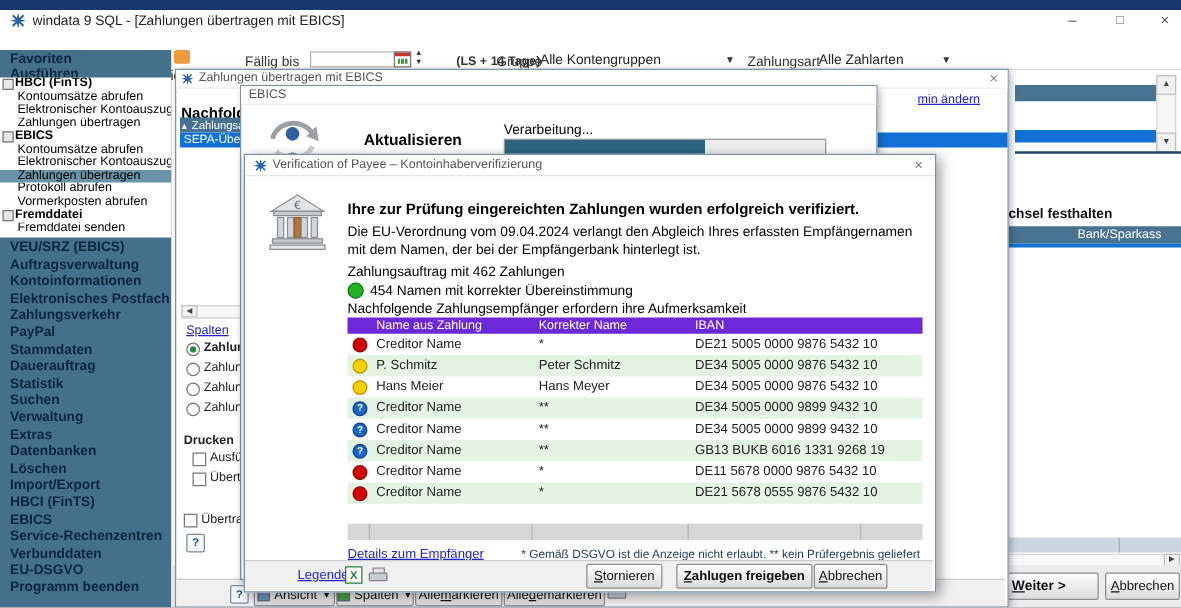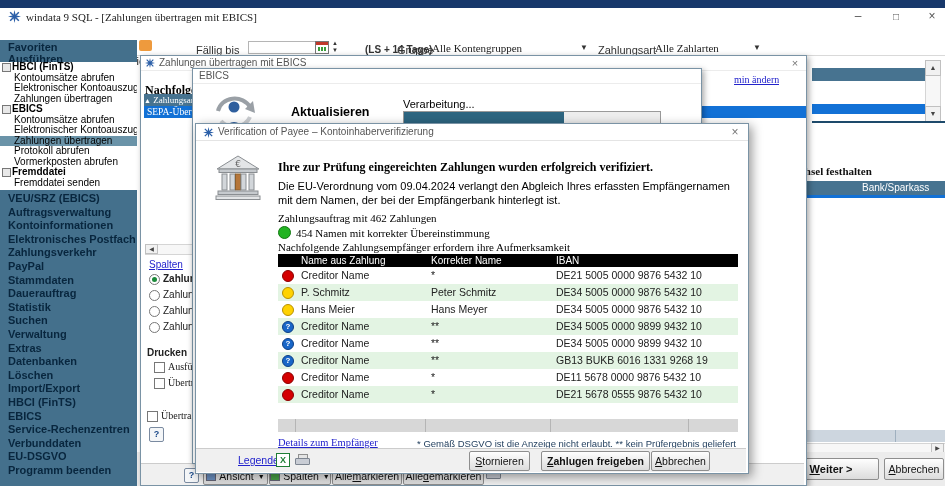--- a/index.html
+++ b/index.html
@@ -1,19 +1,19 @@
 <!DOCTYPE html>
 <html><head>
 <meta charset="utf-8">
 <style>
   html,body{margin:0;padding:0;background:#888;}
   .screen{position:relative;width:945px;height:486px;overflow:hidden;background:#fff;
           font-family:"Liberation Sans",sans-serif;font-size:11px;color:#222;}
   .a{position:absolute;}
-  .nw{white-space:nowrap;overflow:hidden;font-family:Liberation Serif, serif;}
+  .nw{white-space:nowrap;overflow:hidden;}
   .b{font-weight:bold;}
   .link{color:#2323cc;text-decoration:underline;cursor:pointer;}
   .key{text-decoration:underline;}
 
   
   .topstrip{left:0;top:0;width:945px;height:8px;background:#17386b;}
   .titlebar{left:0;top:8px;width:945px;height:19px;background:#fff;}
   .title-text{left:26px;top:3px;color:#222;}
   .winctl{top:0;width:26px;height:18px;text-align:center;color:#555;font-size:12px;line-height:17px;cursor:pointer;}
   .menubar{left:0;top:27px;width:945px;height:14px;background:#fff;}
@@ -90,21 +90,21 @@
   .radio-row{position:absolute;height:12px;cursor:pointer;}
   .radio{position:absolute;left:0;top:0;width:9px;height:9px;border:1px solid #777;border-radius:50%;background:#fff;}
   .radio-row.on .radio:after{content:"";position:absolute;left:2px;top:2px;width:5px;height:5px;border-radius:50%;background:#1b8a3a;}
   .radio-row .rlabel{position:absolute;left:14px;top:-1px;font-size:10px;white-space:nowrap;}
   .radio-row.on .rlabel{font-weight:bold;}
   .cb{width:9px;height:9px;border:1px solid #777;background:#fff;cursor:pointer;}
   .cb-label{font-size:10px;white-space:nowrap;}
 
   
   .vtable{left:82px;top:130px;width:460px;font-size:10.5px;}
-  .vhead{display:flex;height:13px;background:#000000;color:#fff;font-size:10px;line-height:13px;}
+  .vhead{display:flex;height:13px;background:#6d28d9;color:#fff;font-size:10px;line-height:13px;}
   .vrow{display:flex;height:17px;line-height:17px;cursor:pointer;}
   .vrows .vrow:nth-of-type(even){background:#e3f4e3;}
   .c0{width:17px;flex:none;position:relative;}
   .c1{width:130px;flex:none;padding-left:6px;white-space:nowrap;overflow:hidden;}
   .c2{width:125px;flex:none;white-space:nowrap;overflow:hidden;}
   .c3{width:188px;flex:none;white-space:nowrap;overflow:hidden;}
   .dot{position:absolute;left:4px;top:3px;width:10px;height:10px;border-radius:50%;}
   .dot.red{background:#d40000;border:1px solid #8c0000;}
   .dot.yellow{background:#ffd200;border:1px solid #b89000;}
   .dot.question{background:#1866c8;border:1px solid #0d3f85;color:#fff;font-size:8px;font-weight:bold;text-align:center;line-height:10px;}

